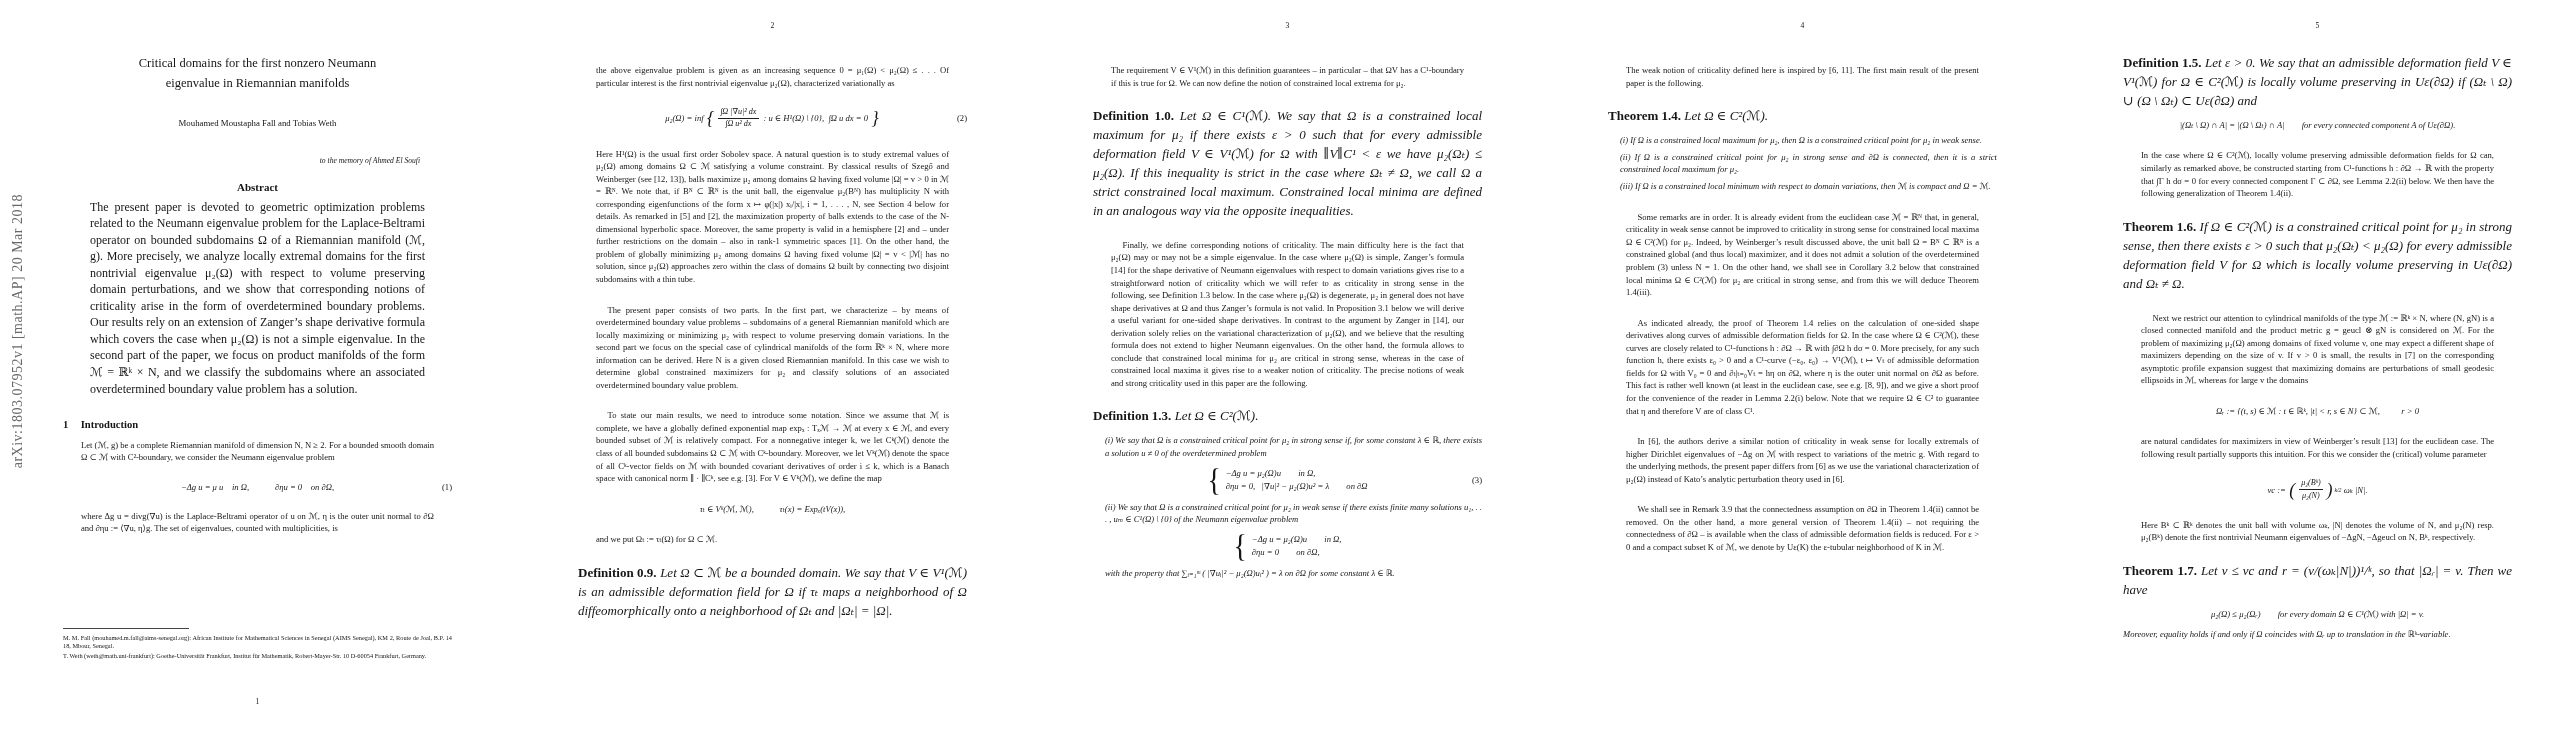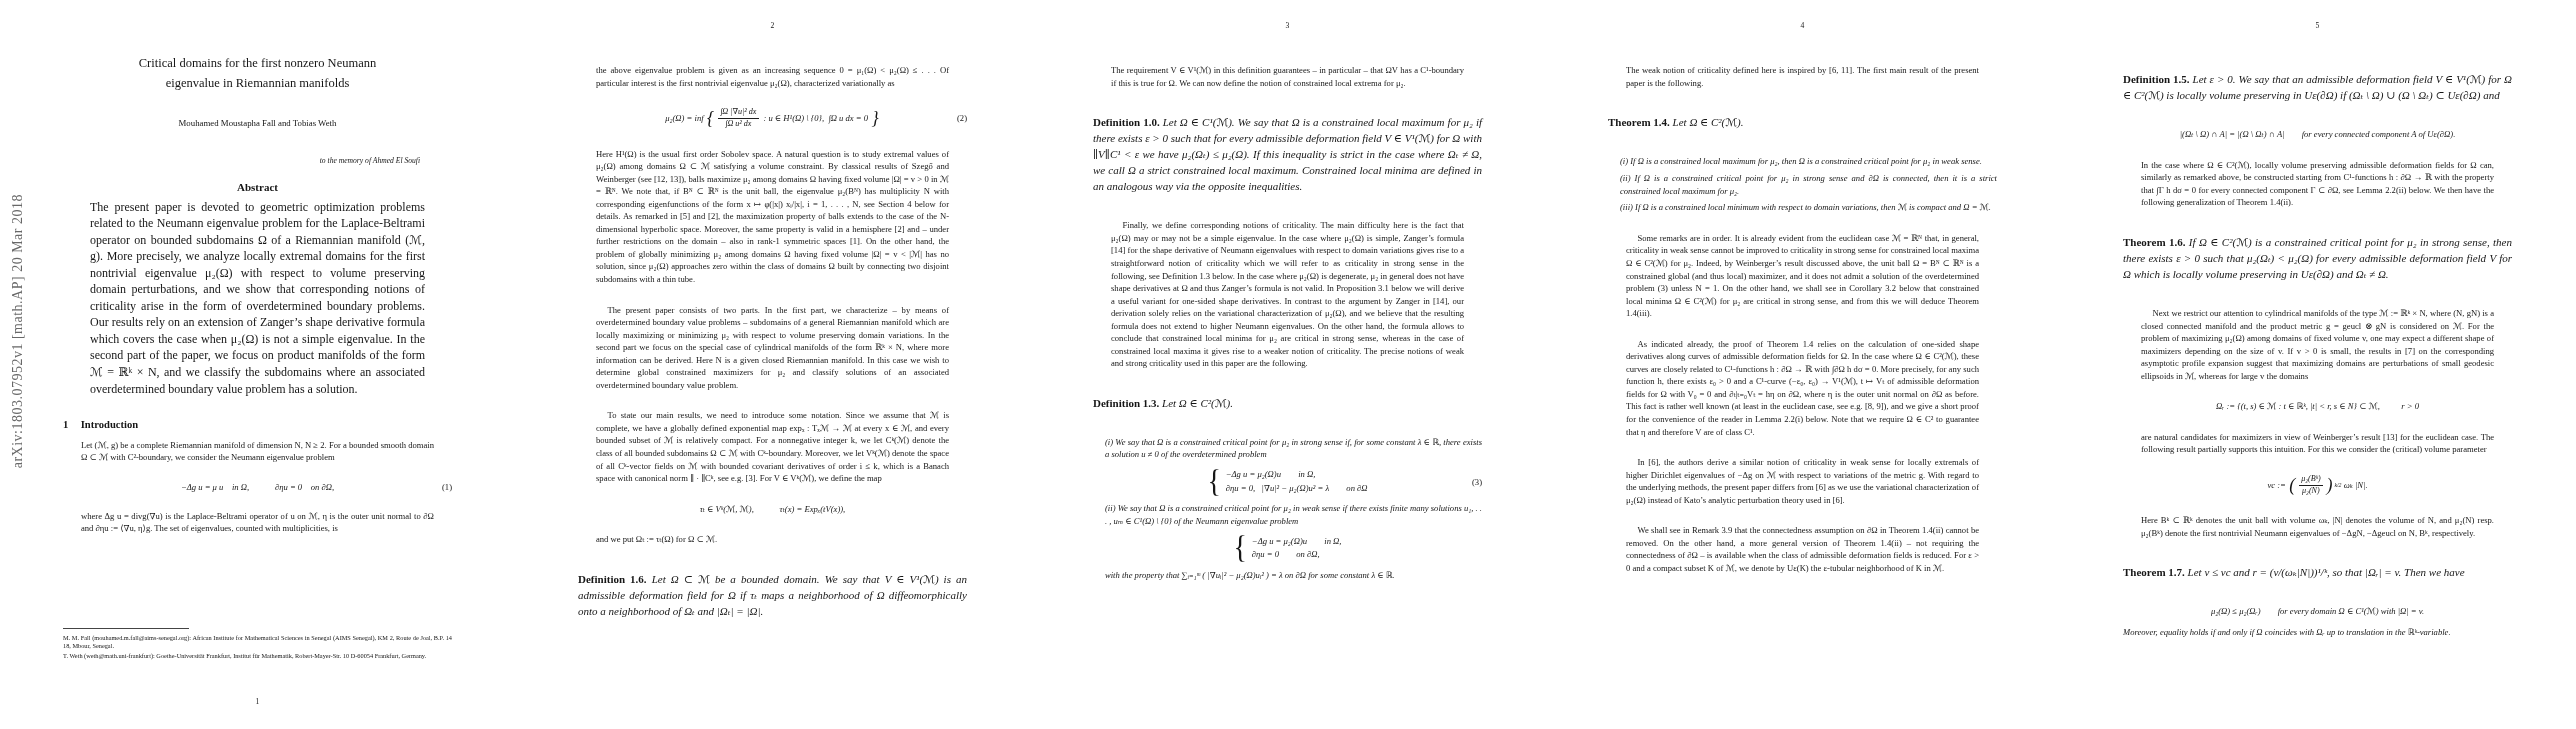--- a/index.html
+++ b/index.html
@@ -36,21 +36,21 @@
   .abs-text { margin:6px 0 0 0; font-size:12px; line-height:1.38; text-align:justify; }
   .sec { margin:22px 0 0 0; font-size:10.6px; font-weight:bold; }
   .sec-t { margin-left:9.7px; }
 
   
   .body { margin:18px; font-size:8.6px; line-height:1.46; text-align:justify; }
   .body + .body { margin-top:1.2px; }
   .ind { text-indent:11.5px; }
   .p1 .body { margin-top:8.5px; }
 
-  .defpar { margin:25px 0; font-size:11px; line-height:1.46; text-align:justify; }
+  .defpar { margin:8px 0; font-size:13px; line-height:1.46; text-align:justify; }
   .dlab { font-weight:bold; }
   .dtext { font-style:italic; }
   .item { margin:4.3px 0 4.3px 12px; font-size:8.6px; line-height:1.46; font-style:italic; text-align:justify; }
 
   
   .eq-wrap { position:relative; margin:18px 0; }
   .eq-center { display:flex; justify-content:center; align-items:center; font-style:italic; font-size:8.6px; white-space:pre; }
   .eqno { position:absolute; right:0; top:50%; transform:translateY(-50%); font-size:8.6px; font-style:normal; }
   .display { margin:8px 0; text-align:center; font-style:italic; font-size:8.6px; white-space:pre; line-height:1.46; }
   .frac { display:inline-flex; flex-direction:column; align-items:center; vertical-align:middle; margin:0 2.4px; font-size:8.1px; line-height:1.25; }
@@ -122,21 +122,21 @@
           <span class="bigb">}</span>
         </div>
         <span class="eqno">(2)</span>
       </div>
       <p class="body">Here H¹(Ω) is the usual first order Sobolev space. A natural question is to study extremal values of μ₂(Ω) among domains Ω ⊂ ℳ satisfying a volume constraint. By classical results of Szegő and Weinberger (see [12, 13]), balls maximize μ₂ among domains Ω having fixed volume |Ω| = v &gt; 0 in ℳ = ℝᴺ. We note that, if Bᴺ ⊂ ℝᴺ is the unit ball, the eigenvalue μ₂(Bᴺ) has multiplicity N with corresponding eigenfunctions of the form x ↦ φ(|x|) xᵢ/|x|, i = 1, . . . , N, see Section 4 below for details. As remarked in [5] and [2], the maximization property of balls extends to the case of the N-dimensional hyperbolic space. Moreover, the same property is valid in a hemisphere [2] and – under further restrictions on the domain – also in rank-1 symmetric spaces [1]. On the other hand, the problem of globally minimizing μ₂ among domains Ω having fixed volume |Ω| = v &lt; |ℳ| has no solution, since μ₂(Ω) approaches zero within the class of domains Ω built by connecting two disjoint subdomains with a thin tube.</p>
       <p class="body ind">The present paper consists of two parts. In the first part, we characterize – by means of overdetermined boundary value problems – subdomains of a general Riemannian manifold which are locally maximizing or minimizing μ₂ with respect to volume preserving domain variations. In the second part we focus on the special case of cylindrical manifolds of the form ℝᵏ × N, where more information can be derived. Here N is a given closed Riemannian manifold. In this case we wish to determine global constrained maximizers for μ₂ and classify solutions of an associated overdetermined boundary value problem.</p>
       <p class="body ind">To state our main results, we need to introduce some notation. Since we assume that ℳ is complete, we have a globally defined exponential map expₓ : Tₓℳ → ℳ at every x ∈ ℳ, and every bounded subset of ℳ is relatively compact. For a nonnegative integer k, we let Cᵏ(ℳ) denote the class of all bounded subdomains Ω ⊂ ℳ with Cᵏ-boundary. Moreover, we let Vᵏ(ℳ) denote the space of all Cᵏ-vector fields on ℳ with bounded covariant derivatives of order i ≤ k, which is a Banach space with canonical norm ∥ · ∥Cᵏ, see e.g. [3]. For V ∈ Vᵏ(ℳ), we define the map</p>
       <div class="display">τₜ ∈ Vᵏ(ℳ, ℳ),            τₜ(x) = Expₓ(tV(x)),</div>
       <p class="body">and we put Ωₜ := τₜ(Ω) for Ω ⊂ ℳ.</p>
       <p class="defpar">
-        <span class="dlab">Definition 1.6.</span>
+        <span class="dlab">Definition 0.9.</span>
         <span class="dtext">Let Ω ⊂ ℳ be a bounded domain. We say that V ∈ V¹(ℳ) is an admissible deformation field for Ω if τₜ maps a neighborhood of Ω diffeomorphically onto a neighborhood of Ωₜ and |Ωₜ| = |Ω|.</span>
       </p>
     </div>
   </section>
 
   <section class="sheet">
     <div class="pageno-top">3</div>
     <div class="content">
       <p class="body">The requirement V ∈ V¹(ℳ) in this definition guarantees – in particular – that ΩV has a C¹-boundary if this is true for Ω. We can now define the notion of constrained local extrema for μ₂.</p>
       <p class="defpar">

